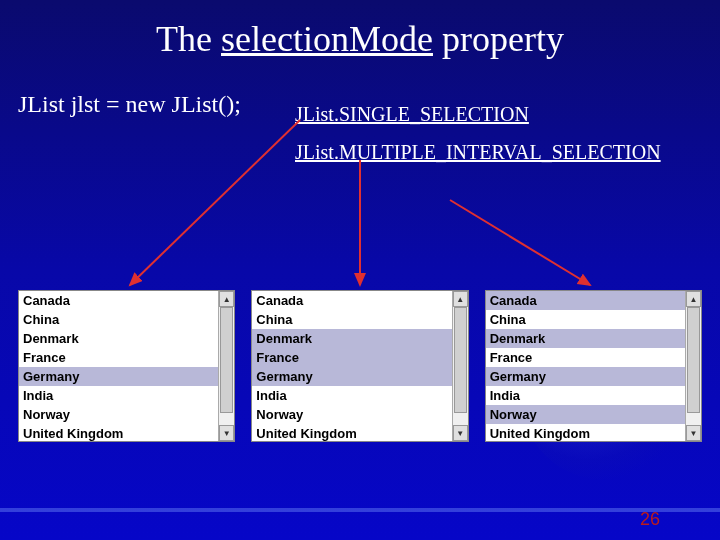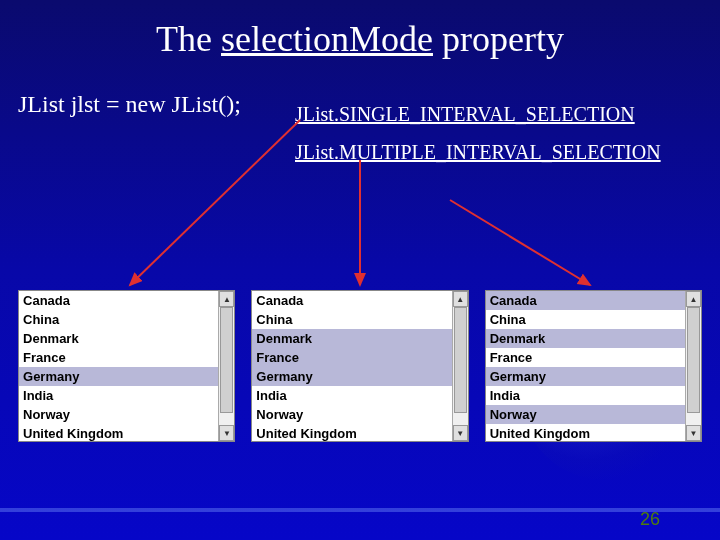--- a/index.html
+++ b/index.html
@@ -34,21 +34,21 @@
     line-height: 1.9;
   }
   .modes div { text-decoration: underline; }
   .lists-row {
     position: absolute;
     top: 290px;
     left: 18px;
     right: 18px;
     display: flex;
     gap: 16px;
-    justify-content: flex-end;
+    justify-content: center;
   }
   .jlist {
     width: 218px;
     height: 152px;
     background: #d8d8d8;
     border: 1px solid #888;
     display: flex;
     font-family: Arial, sans-serif;
     font-size: 13px;
     color: black;
@@ -114,38 +114,38 @@
     height: 170px;
     border-radius: 50%;
     background: radial-gradient(circle at 40% 35%, rgba(140,180,255,0.35), rgba(30,40,160,0.15) 60%, rgba(0,0,80,0) 75%);
     opacity: 0.6;
   }
   .page-num {
     position: absolute;
     right: 60px;
     bottom: 10px;
     font-size: 18px;
-    color: #4d7c0f;
+    color: #b91c1c;
     font-family: Arial, sans-serif;
   }
 </style>
 </head>
 <body>
 
 <div class="title">
   <span>The </span><span class="underlined">selectionMode</span><span> property</span>
 </div>
 
 <div class="code-left">
   <div>JList jlst = new JList();</div>
   <div style="height:16px"></div>
 </div>
 
 <div class="modes">
-  <div>JList.SINGLE_INTERVAL_SELECTION</div>
+  <div>JList.SINGLE_SELECTION</div>
   <div>JList.MULTIPLE_INTERVAL_SELECTION</div>
 </div>
 
 <svg class="arrows">
   <defs>
     <marker id="ah" markerWidth="8" markerHeight="8" refX="6" refY="3" orient="auto">
       <path d="M0,0 L7,3 L0,6 Z" fill="#e03030"></path>
     </marker>
   </defs>
   <line x1="300" y1="120" x2="130" y2="285" stroke="#e03030" stroke-width="2" marker-end="url(#ah)"></line>

